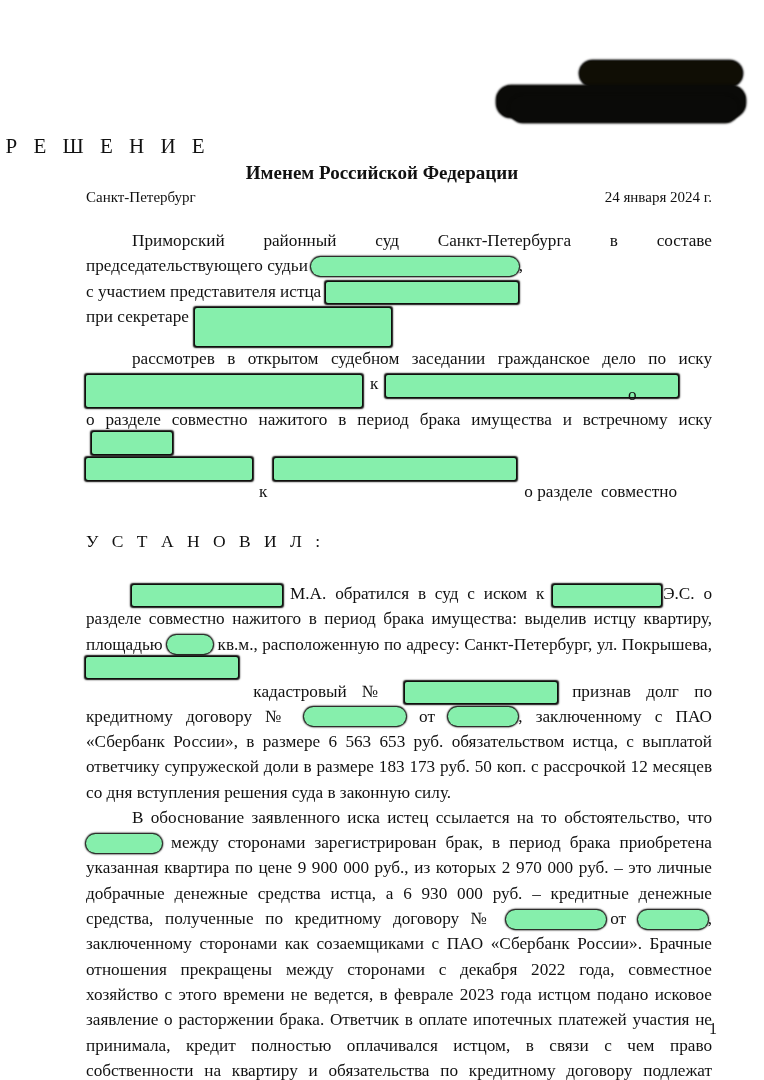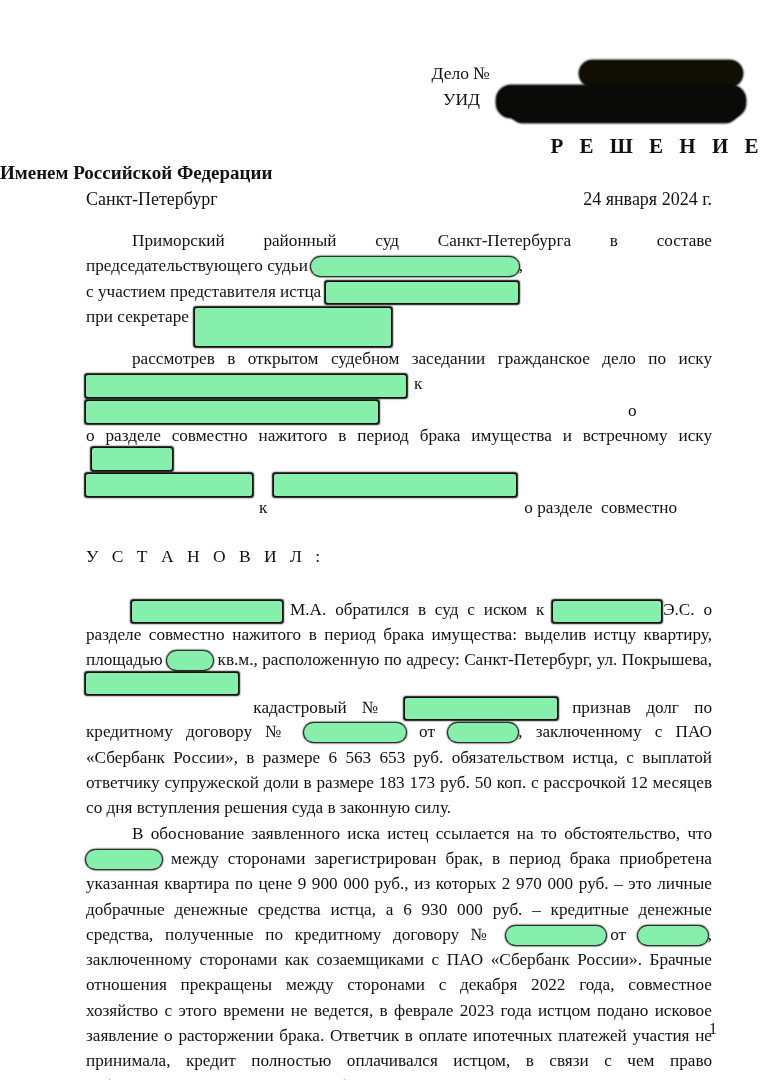--- a/index.html
+++ b/index.html
@@ -52,39 +52,39 @@
     border-radius: 14px;
     box-shadow: 0 0 2px 1.5px #0a0a08;
   }
   .blob.warm { background: #100e05; }
 
   
   .title-main {
     position: absolute;
     left: 0; right: 0;
     top: 134px;
-    text-align: right;
+    text-align: left;
     font-size: 21px;
-    font-weight: bold;
+    font-weight: normal;
     letter-spacing: 5.5px;
     text-indent: 5.5px;
   }
   .title-sub {
     position: absolute;
     left: 0; right: 0;
     top: 162px;
-    text-align: left;
+    text-align: center;
     font-size: 19px;
     font-weight: bold;
   }
   .placeline {
     position: absolute;
     left: 86px; right: 52px;
     top: 189px;
-    font-size: 18px;
+    font-size: 15px;
     display: flex;
     justify-content: space-between;
   }
 
   
   .body {
     position: absolute;
     left: 86px;
     width: 626px;
     top: 228px;
@@ -111,28 +111,20 @@
     right: 47px;
     bottom: 42px;
     font-size: 16px;
   }
 </style>
 </head>
 <body>
 
 <div id="page">
 
-  <div class="hdr">
-    <div class="hdr-line hdr-case">
-      <span>Дело №</span>
-    </div>
-    <div class="hdr-line hdr-uid">
-      <span>УИД</span>
-    </div>
-  </div>
 
   <div class="blob warm" style="left:580px; top:61px; width:162px; height:25px;"></div>
   <div class="blob" style="left:497px; top:86px; width:248px; height:31px;"></div>
   <div class="blob" style="left:510px; top:96px; width:228px; height:26px;"></div>
 
   <div class="title-main">Р Е Ш Е Н И Е</div>
   <div class="title-sub">Именем Российской Федерации</div>
 
   <div class="placeline">
     <span>Санкт-Петербург</span>
@@ -144,21 +136,21 @@
     <p class="ind just-all"><span>Приморский районный суд Санкт-Петербурга в составе</span></p>
 
     <p><span>председательствующего судьи</span><span class="redact" style="width: 208px; height: 19px; margin-left: 3px; color: transparent;">Евдокимовой Т.В.</span><span>,</span></p>
 
     <p><span>с участием представителя истца</span><span class="redact tall" style="width: 192px; height: 21px; margin-left: 5px; color: transparent;">Суздальцевой О.А.</span></p>
 
     <p><span>при секретаре</span><span class="redact tall" style="width: 196px; height: 38px; margin-left: 6px; color: transparent;">Акушиной С.С.</span></p>
 
     <p class="ind just-all"><span>рассмотрев в открытом судебном заседании гражданское дело по иску</span></p>
 
-    <p class="just-all"><span class="redact tall" style="width: 276px; height: 22px; color: transparent; padding-left: 44px;">Борисевича Михаила Андреевича</span><span style="margin:0 8px;">к</span><span class="redact tall" style="width: 244px; height: 22px; color: transparent; padding-left: 48px;">Борисович Эльвире Сергеевне</span></p>
+    <p class="just-all"><span class="redact tall" style="width: 276px; height: 32px; color: transparent;">Борисевича Михаила Андреевича</span><span style="margin:0 8px;">к</span><span class="redact tall" style="width: 244px; height: 22px; color: transparent; padding-left: 48px;">Борисович Эльвире Сергеевне</span></p>
 
     <p style="text-align:justify;text-align-last:justify;"><span style="position:relative;top:-25px;left:542px;">о разделе</span></p>
 
     <div style="margin-top:-25px;">
       <p class="just-all"><span>о разделе совместно нажитого в период брака имущества и встречному иску</span><span class="redact tall" style="width: 80px; height: 22px; margin-left: 6px; color: transparent;"></span></p>
 
       <p><span class="redact tall" style="width: 166px; height: 22px; color: transparent;">Борисович Эльвиры Сергеевны</span><span style="margin:0 7px;">к</span><span class="redact tall" style="width: 242px; height: 22px; color: transparent;">Борисевичу Михаилу Андреевичу</span><span style="margin-left:8px;">о разделе&nbsp; совместно</span></p>
 
     </div>
 

